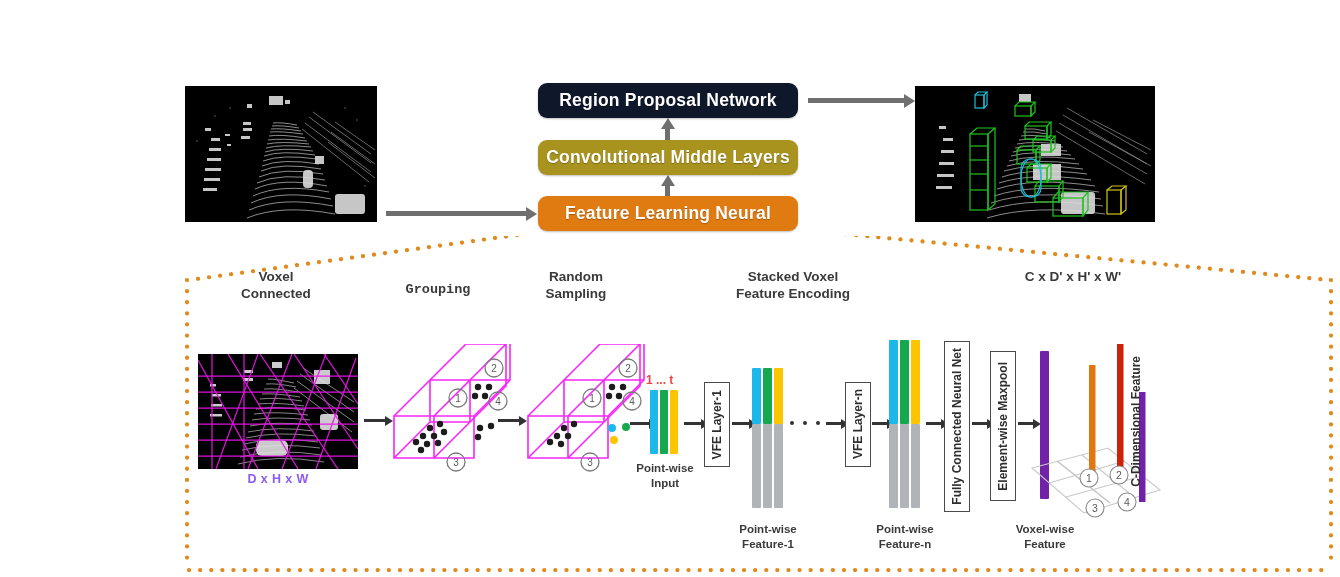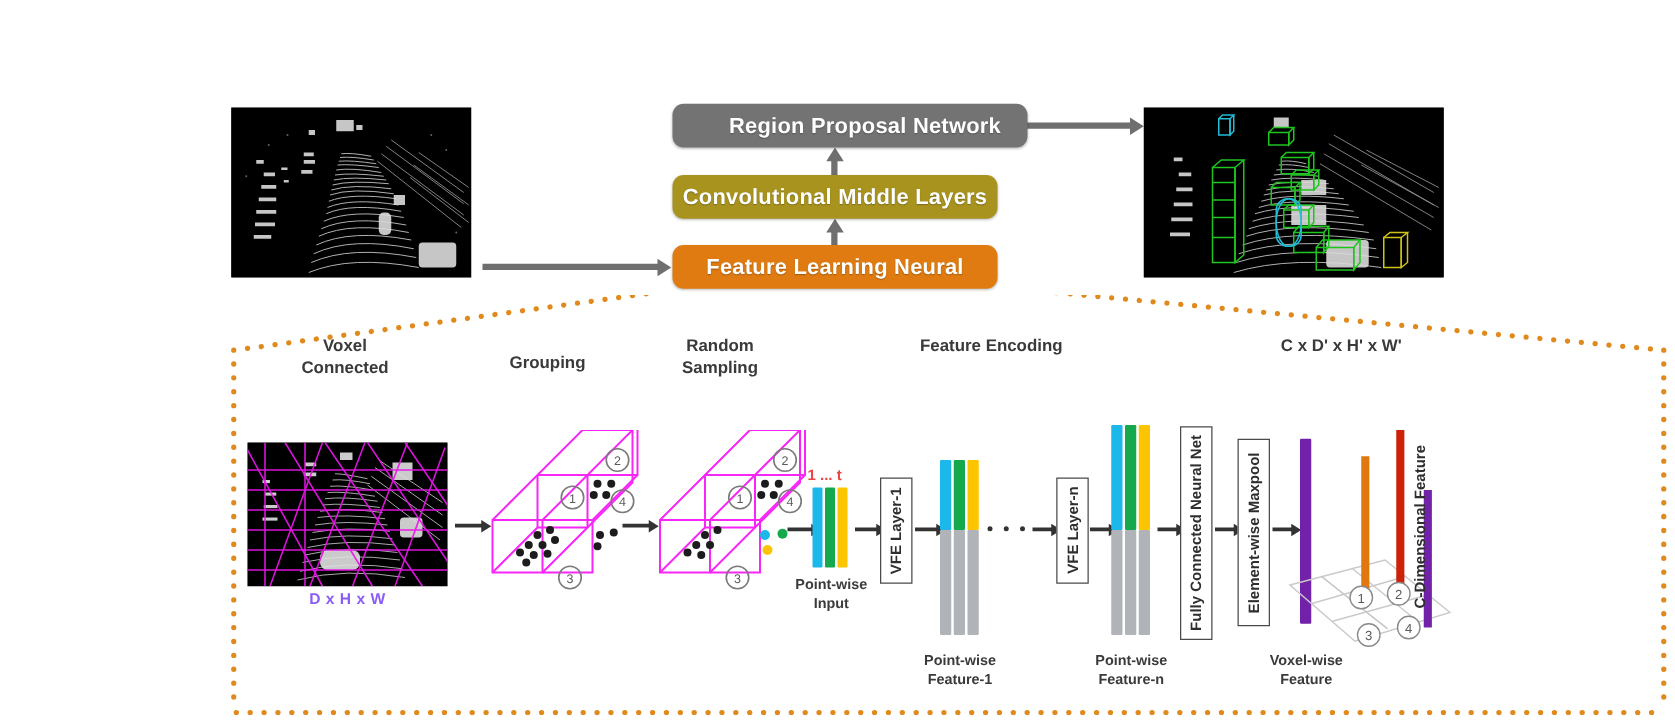--- a/index.html
+++ b/index.html
@@ -8,21 +8,21 @@
        color:#3b3b3b;-webkit-font-smoothing:antialiased;}
 
   
   .pipebox{
     position:absolute;border-radius:9px;color:#ffffff;
     font-weight:bold;font-size:17.5px;letter-spacing:.2px;
     display:flex;align-items:center;justify-content:center;
     text-shadow:0 1px 1px rgba(0,0,0,.28);
     box-shadow:0 1px 2px rgba(0,0,0,.25);
   }
-  #rpn-box   {left:538px;top:83px; width:260px;height:35px;background:#737373;padding-left:24px;}
+  #rpn-box   {left:538px;top:83px; width:260px;height:35px;background:#0f172a;}
   #cml-box   {left:538px;top:140px;width:260px;height:35px;background:#a8931f;}
   #fln-box   {left:538px;top:196px;width:260px;height:35px;background:#df7b10;}
 
   
   .lidar{position:absolute;background:#000;overflow:hidden;}
   #lidar-input {left:185px;top:86px; width:192px;height:136px;}
   #lidar-output{left:915px;top:86px; width:240px;height:136px;}
   .scan{position:absolute;left:0;top:0;width:100%;height:100%;}
 
   
@@ -256,28 +256,29 @@
       <path d="M1148 44 L1148 332"></path>
       <path d="M6 334 L1146 334"></path>
     </g>
   </svg>
 </div>
 
 <div class="sec-title" style="left:216px;top:268px;width:120px;">
   <div>Voxel</div>
   <div>Connected</div>
 </div>
-<div class="sec-title" style="left:378px;top:281px;width:120px;">
+<div class="sec-title" style="left:378px;top:281px;width:120px;font-family:Liberation Mono, monospace;">
   <div>Grouping</div>
 </div>
 <div class="sec-title" style="left:516px;top:268px;width:120px;">
   <div>Random</div>
   <div>Sampling</div>
 </div>
 <div class="sec-title" style="left:698px;top:268px;width:190px;">
+  <div>Stacked Voxel</div>
   <div>Feature Encoding</div>
 </div>
 <div class="sec-title" style="left:978px;top:268px;width:190px;">
   <div>C x D' x H' x W'</div>
 </div>
 
 <div class="lidar" style="left:198px;top:354px;width:160px;height:115px;">
   <svg class="scan" viewBox="0 0 160 115" preserveAspectRatio="none">
     <rect width="160" height="115" fill="#000"></rect>
     <g stroke="#d6d6d6" fill="none" stroke-width="0.7" opacity="0.9">

